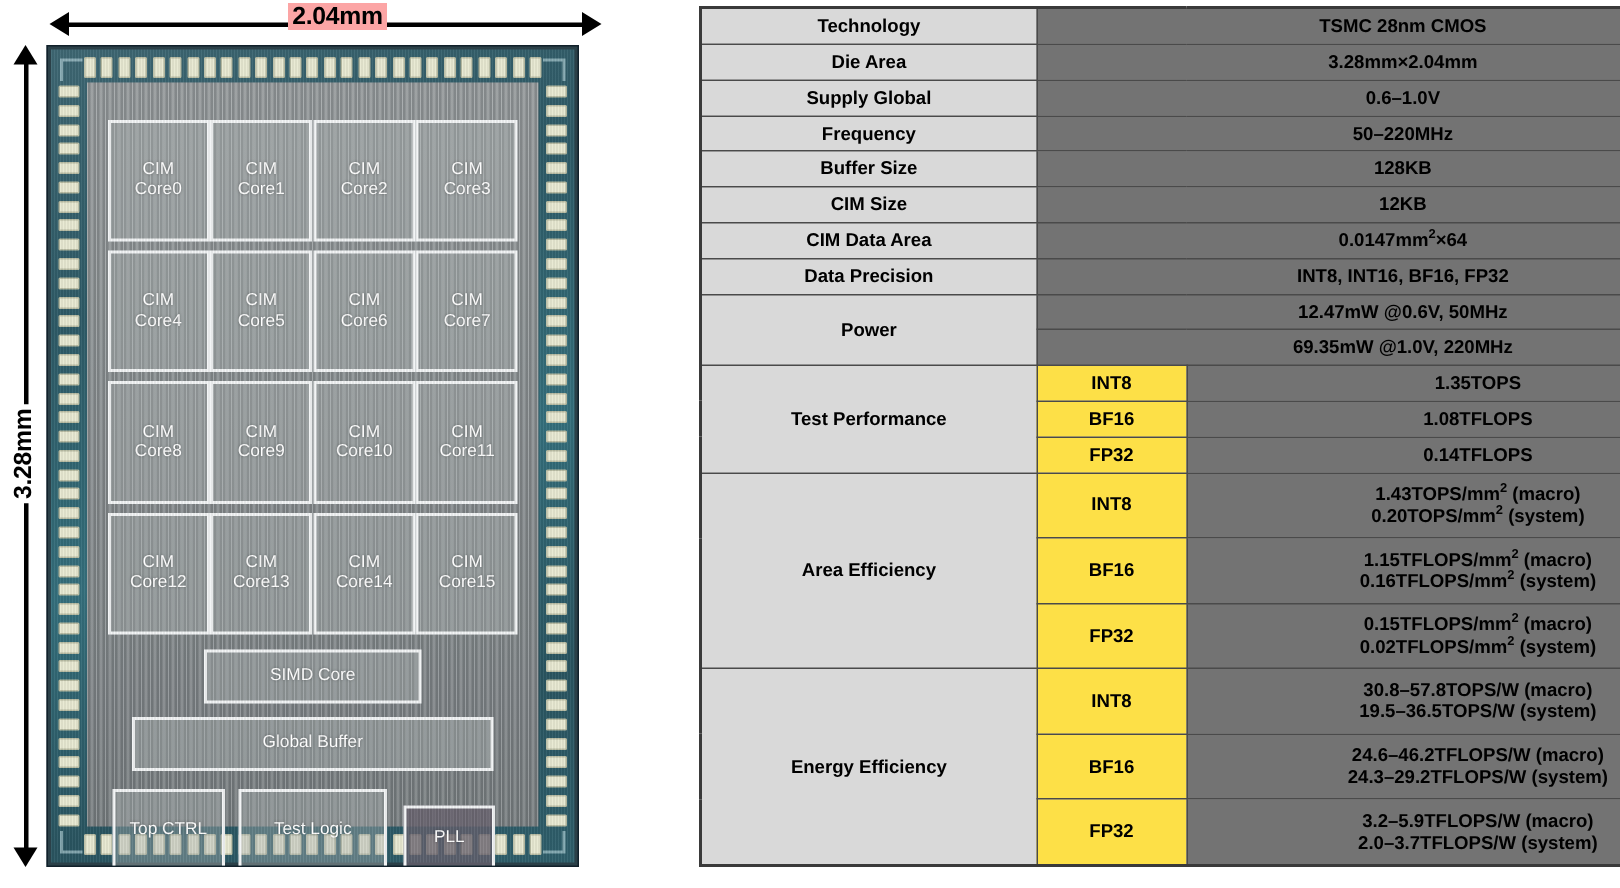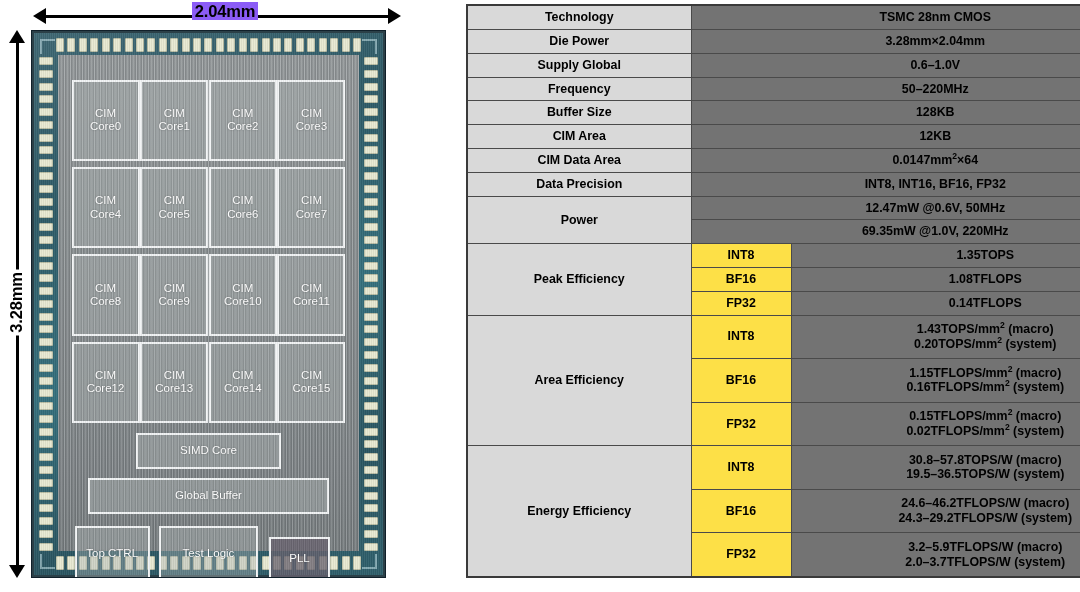--- a/index.html
+++ b/index.html
@@ -44,21 +44,21 @@
   .dim-h .lbl {
     position: absolute;
     left: 0; right: 0; top: -2px;
     text-align: center;
     font-size: 16.5px;
     font-weight: 700;
     color: #000;
     letter-spacing: -0.2px;
   }
   .dim-h .lbl span {
-    background: #8b5cf6;
+    background: #fca5a5;
     padding: 0 3px;
     margin-left: 16px;
   }
 
   
   .dim-v {
     position: absolute;
     left: 5px; top: 30px;
     width: 24px; height: 548px;
   }
@@ -422,37 +422,37 @@
       <col class="col-s">
       <col>
   </colgroup>
   <tbody>
 
     <tr>
       <td class="k">Technology</td>
       <td class="v" colspan="2">TSMC 28nm CMOS</td>
     </tr>
     <tr>
-      <td class="k">Die Power</td>
+      <td class="k">Die Area</td>
       <td class="v" colspan="2">3.28mm×2.04mm</td>
     </tr>
     <tr>
       <td class="k">Supply Global</td>
       <td class="v" colspan="2">0.6–1.0V</td>
     </tr>
     <tr>
       <td class="k">Frequency</td>
       <td class="v" colspan="2">50–220MHz</td>
     </tr>
     <tr>
       <td class="k">Buffer Size</td>
       <td class="v" colspan="2">128KB</td>
     </tr>
     <tr>
-      <td class="k">CIM Area</td>
+      <td class="k">CIM Size</td>
       <td class="v" colspan="2">12KB</td>
     </tr>
 
     <tr>
       <td class="k">CIM Data Area</td>
       <td class="v" colspan="2"><span>0.0147mm</span><sup>2</sup><span>×64</span></td>
     </tr>
     <tr>
       <td class="k">Data Precision</td>
       <td class="v" colspan="2">INT8, INT16, BF16, FP32</td>
@@ -460,21 +460,21 @@
 
     <tr>
       <td class="k" rowspan="2">Power</td>
       <td class="v" colspan="2">12.47mW @0.6V, 50MHz</td>
     </tr>
     <tr>
       <td class="v" colspan="2">69.35mW @1.0V, 220MHz</td>
     </tr>
 
     <tr>
-      <td class="k" rowspan="3">Peak Efficiency</td>
+      <td class="k" rowspan="3">Test Performance</td>
       <td class="sub">INT8</td>
       <td class="v">1.35TOPS</td>
     </tr>
     <tr>
       <td class="sub">BF16</td>
       <td class="v">1.08TFLOPS</td>
     </tr>
     <tr>
       <td class="sub">FP32</td>
       <td class="v">0.14TFLOPS</td>

